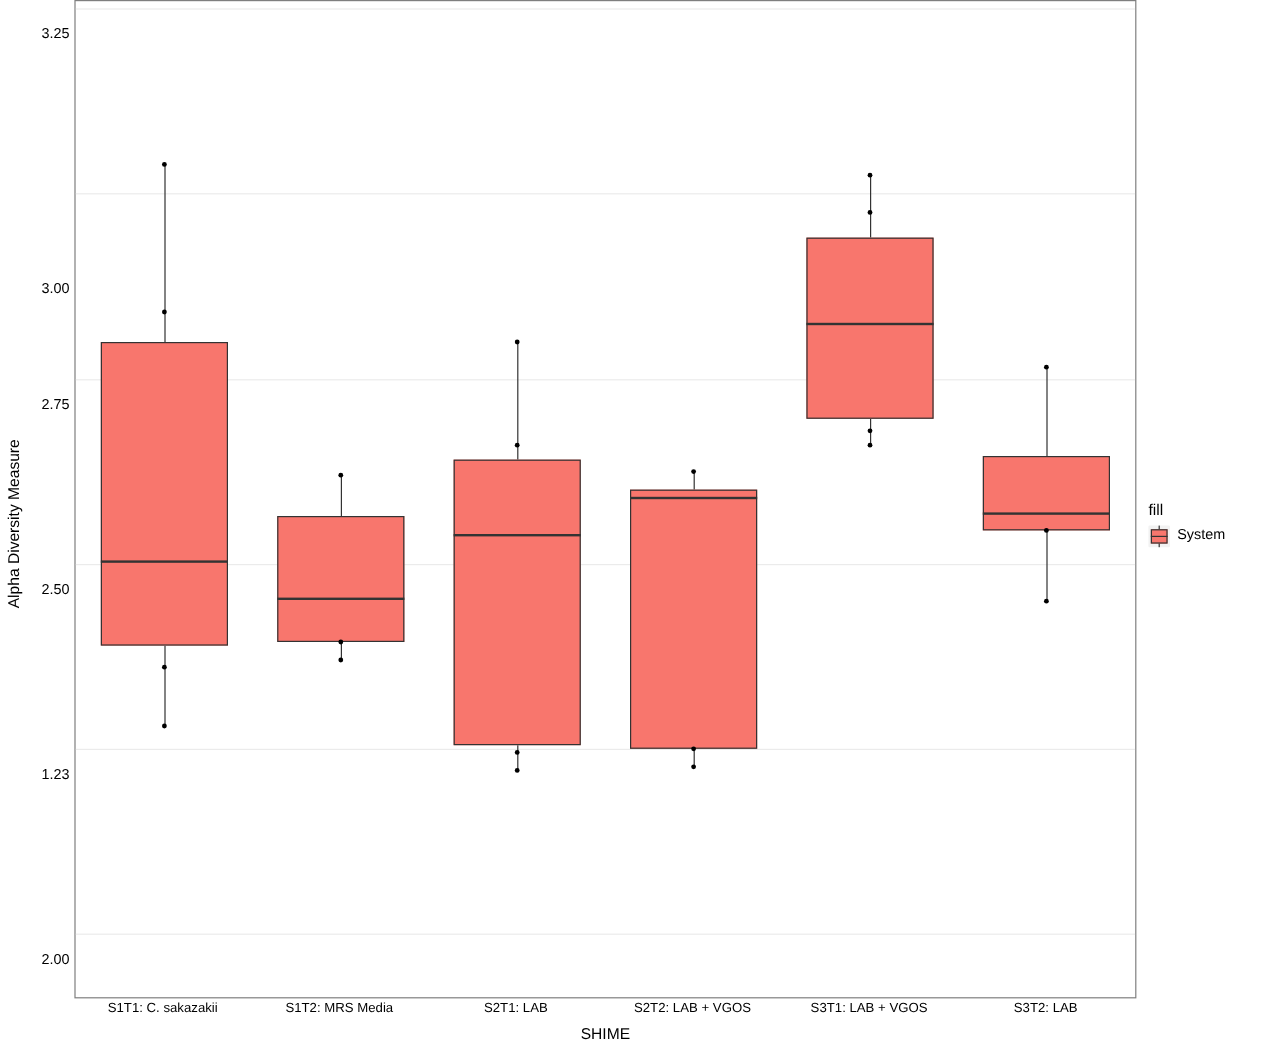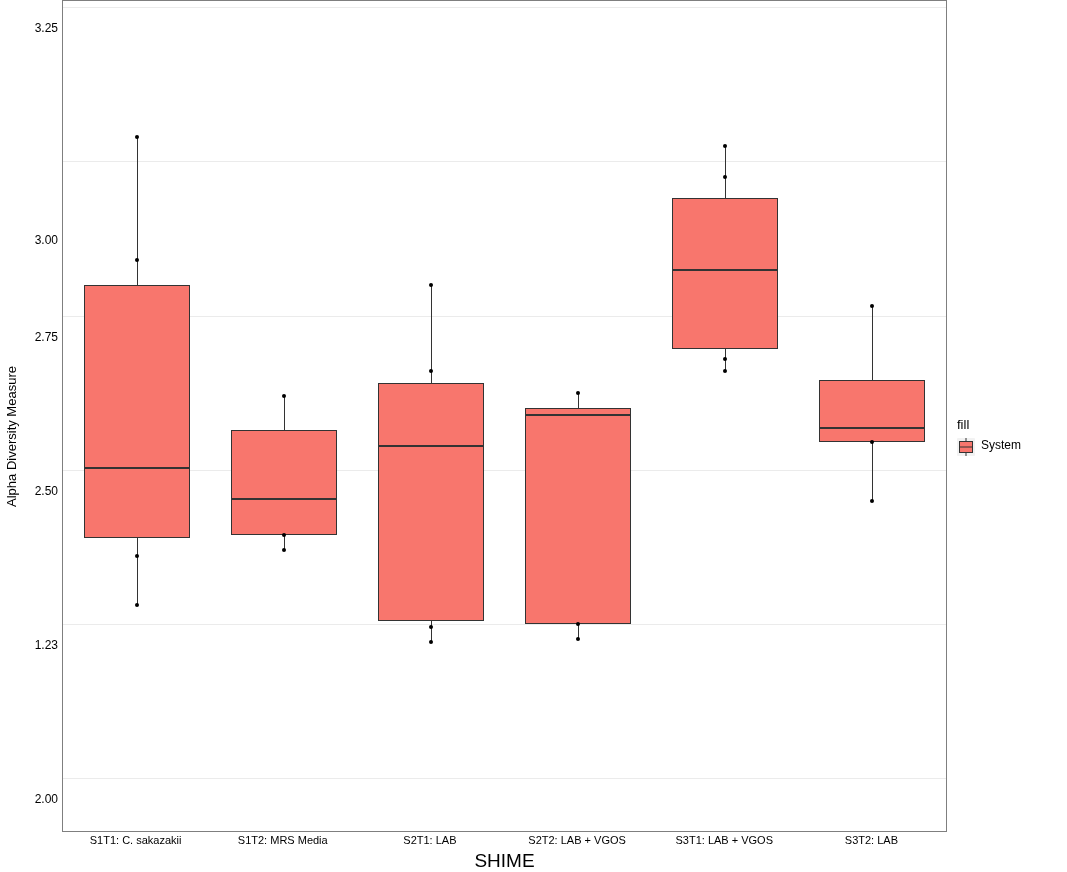--- a/index.html
+++ b/index.html
@@ -85,21 +85,21 @@
     top: 2px;
     transform: translateX(-50%);
     white-space: nowrap;
     font-size: 11px;
   }
   .xlab-row {
     height: 22px;
     display: flex;
     align-items: center;
     justify-content: center;
-    font-size: 19px;
+    font-size: 13px;
   }
   .box {
     position: absolute;
     background: #f8766d;
     border: 1px solid #333;
     box-sizing: border-box;
   }
   .median {
     position: absolute;
     height: 0;

